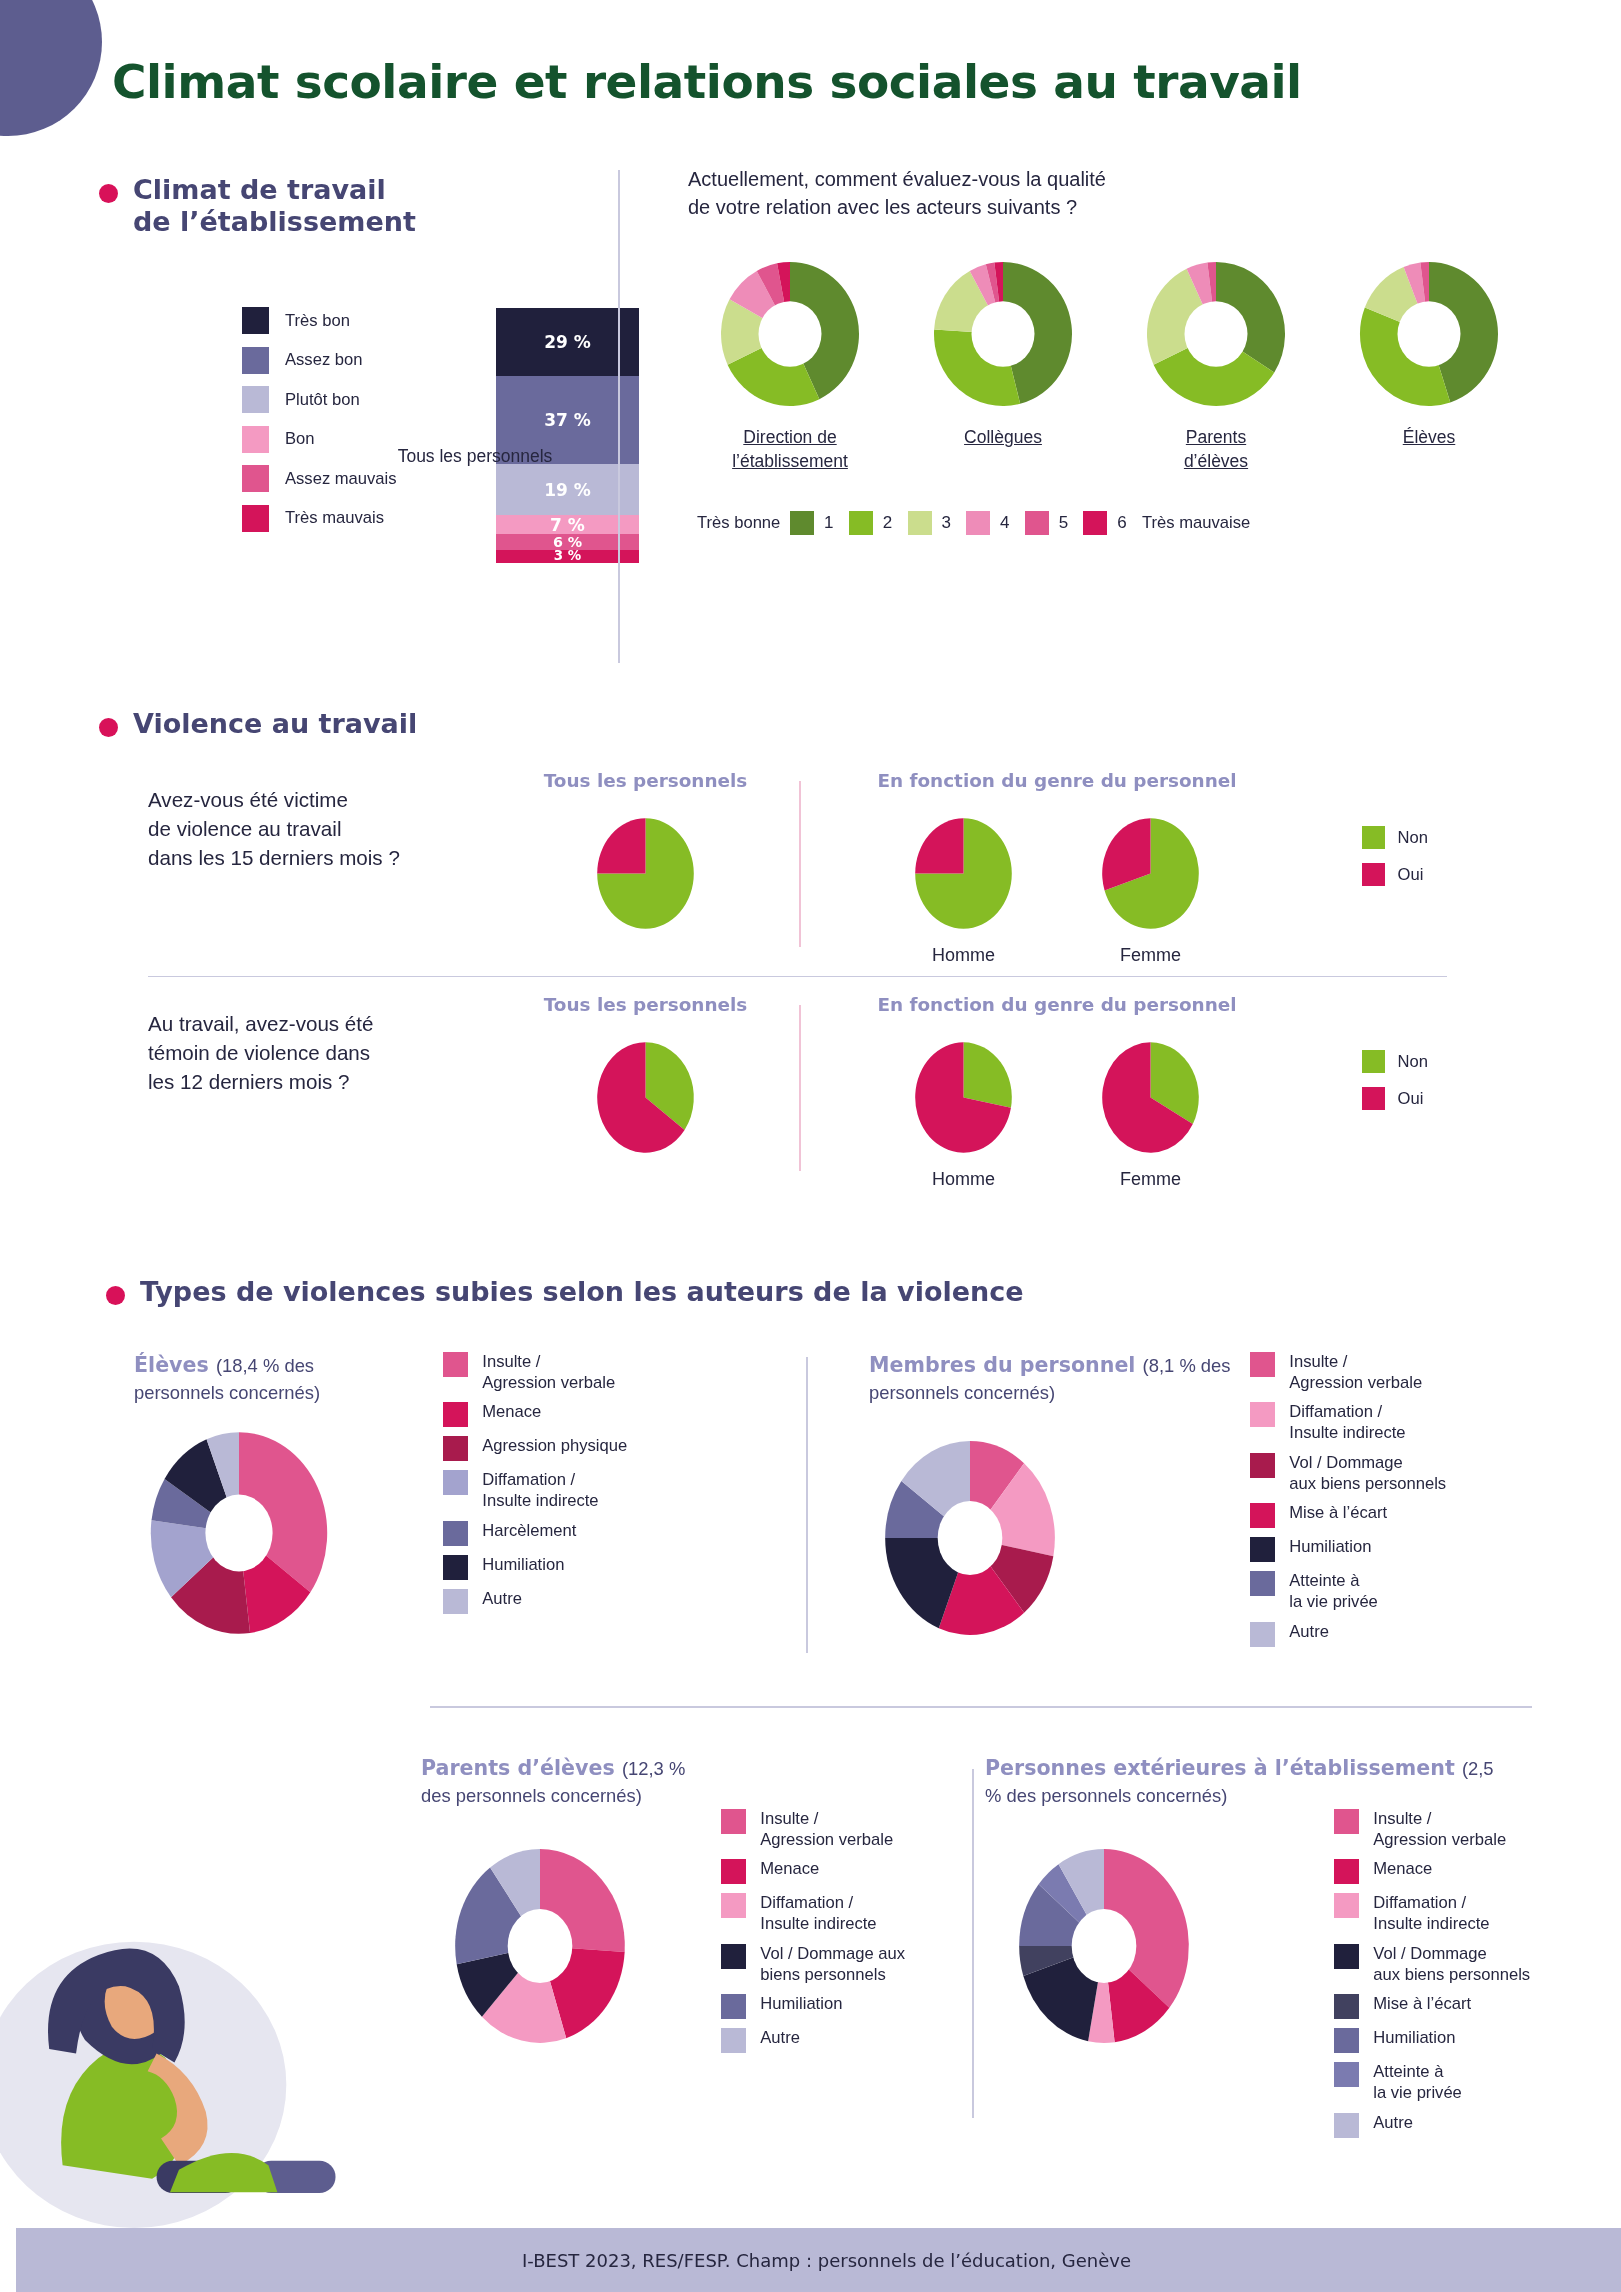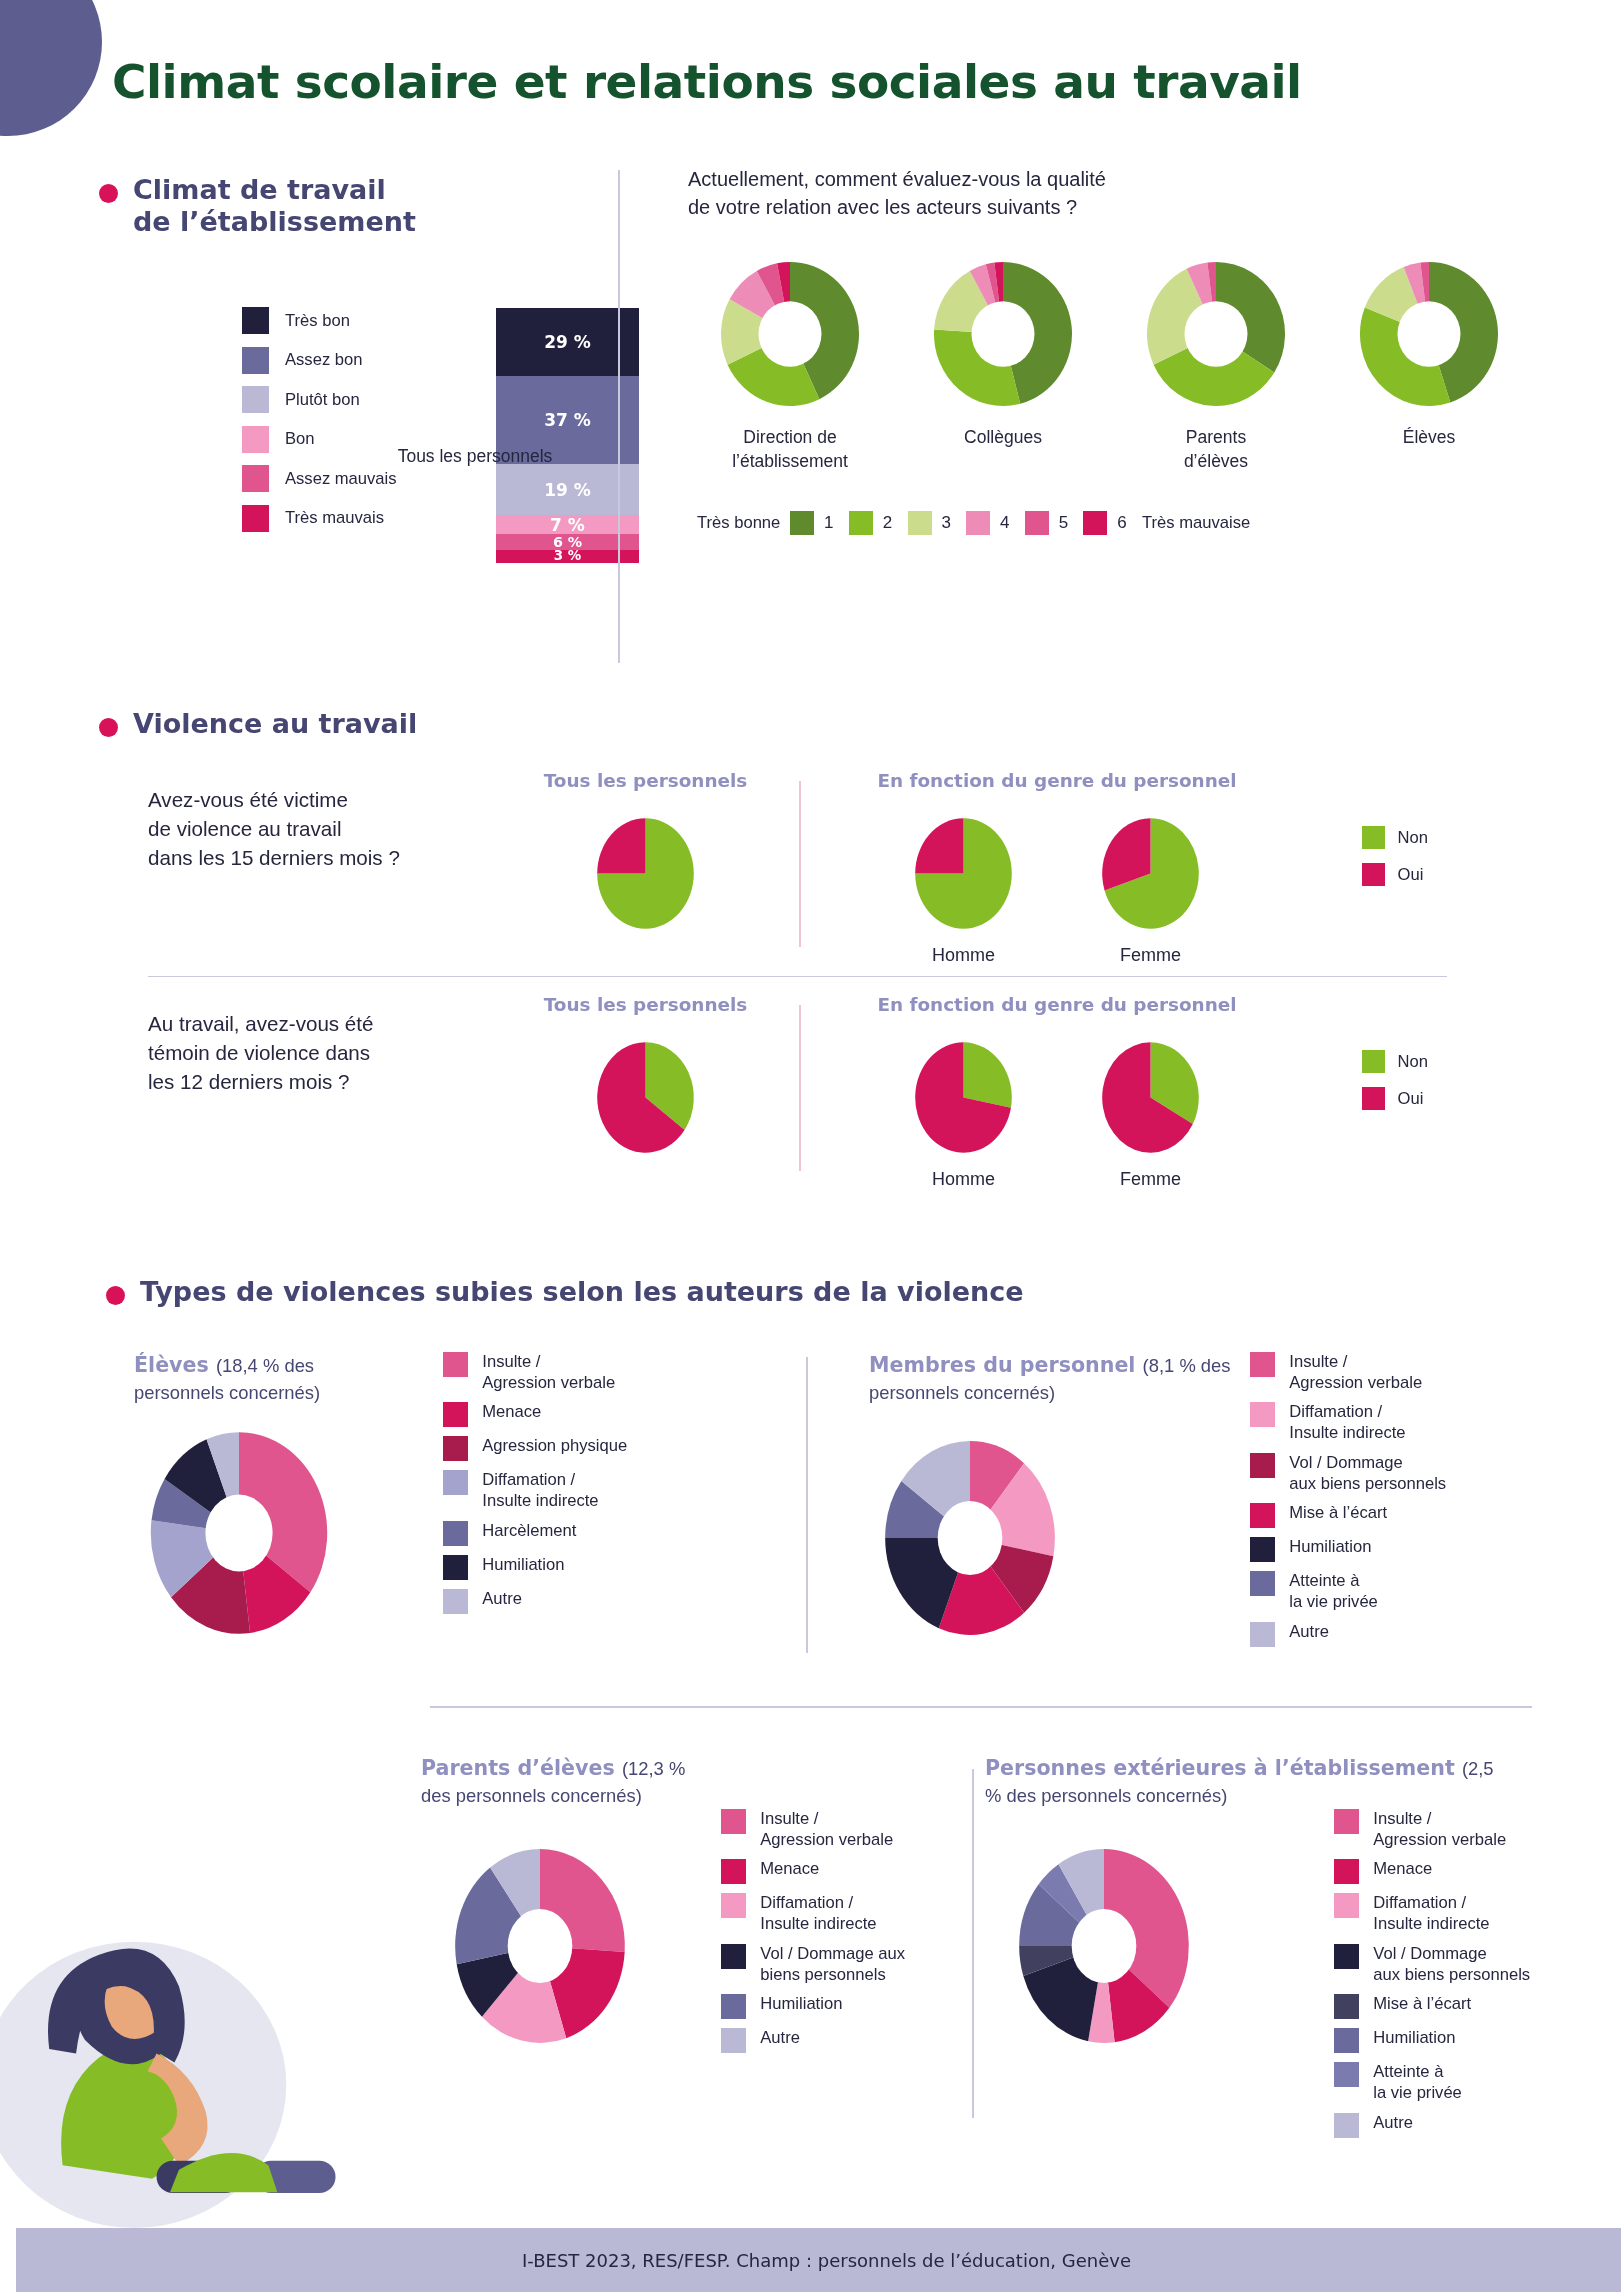--- a/index.html
+++ b/index.html
@@ -49,21 +49,21 @@
   #stack-label {
     position:absolute; left:296px; top:446px; width:358px;
     text-align:center; font-size:17.5px; color:#26263f;
   }
 
   .vdiv { position:absolute; background:#c9c9de; }
 
   
   #block2 { position:absolute; left:688px; top:166px; width:860px; }
   #b2-q { font-size:20px; line-height:1.38; color:#26263f; white-space:pre-line; }
-  #donutrow { display:flex; gap:9px; margin-top:38px; }
+  #donutrow { display:flex; gap:9px; margin-top:38px;text-decoration:underline; }
   .donut-cell { width:204px; text-align:center; }
   .donut-lbl { margin-top:14.3px; font-size:17.5px; line-height:1.32; white-space:pre-line; color:#26263f; }
   #donut-legend { display:flex; align-items:center; gap:9.9px; margin-top:38px; padding-left:9px; }
   .dl-tx { font-size:16.6px; color:#26263f; }
   .dl-sw { width:24px; height:24px; }
   .dl-num { font-size:17px; color:#26263f; margin-right:5.4px; }
 
   
   #block3head { position:absolute; left:99px; top:708px; }
   .vrow { position:absolute; left:99px; width:1433px; }

